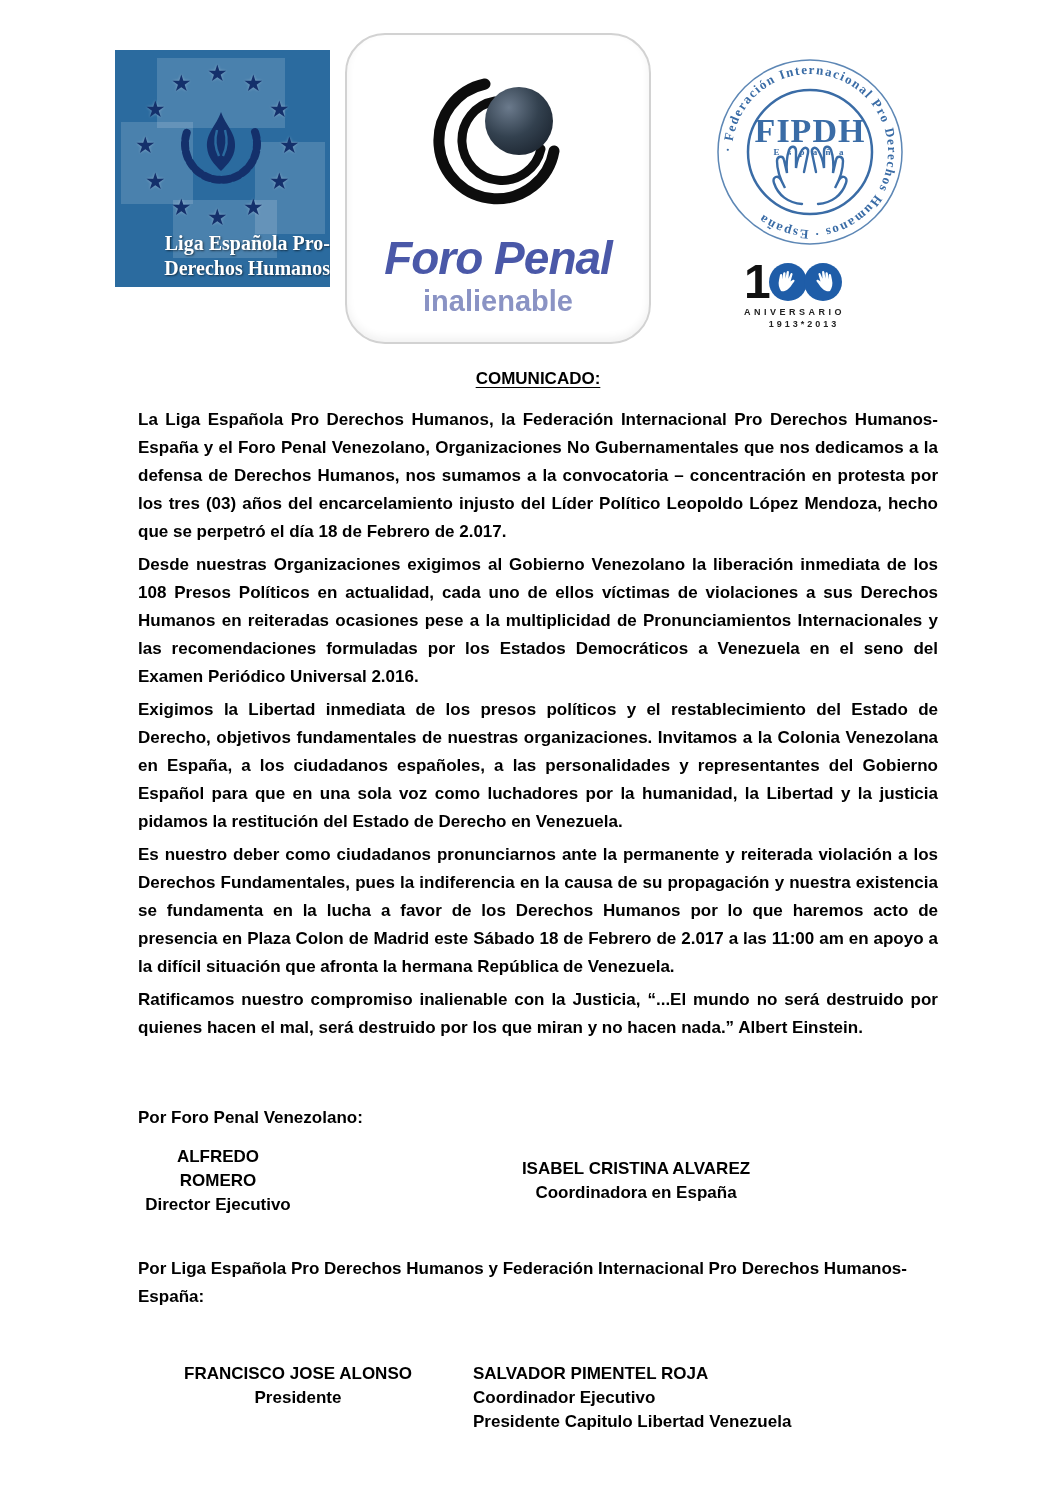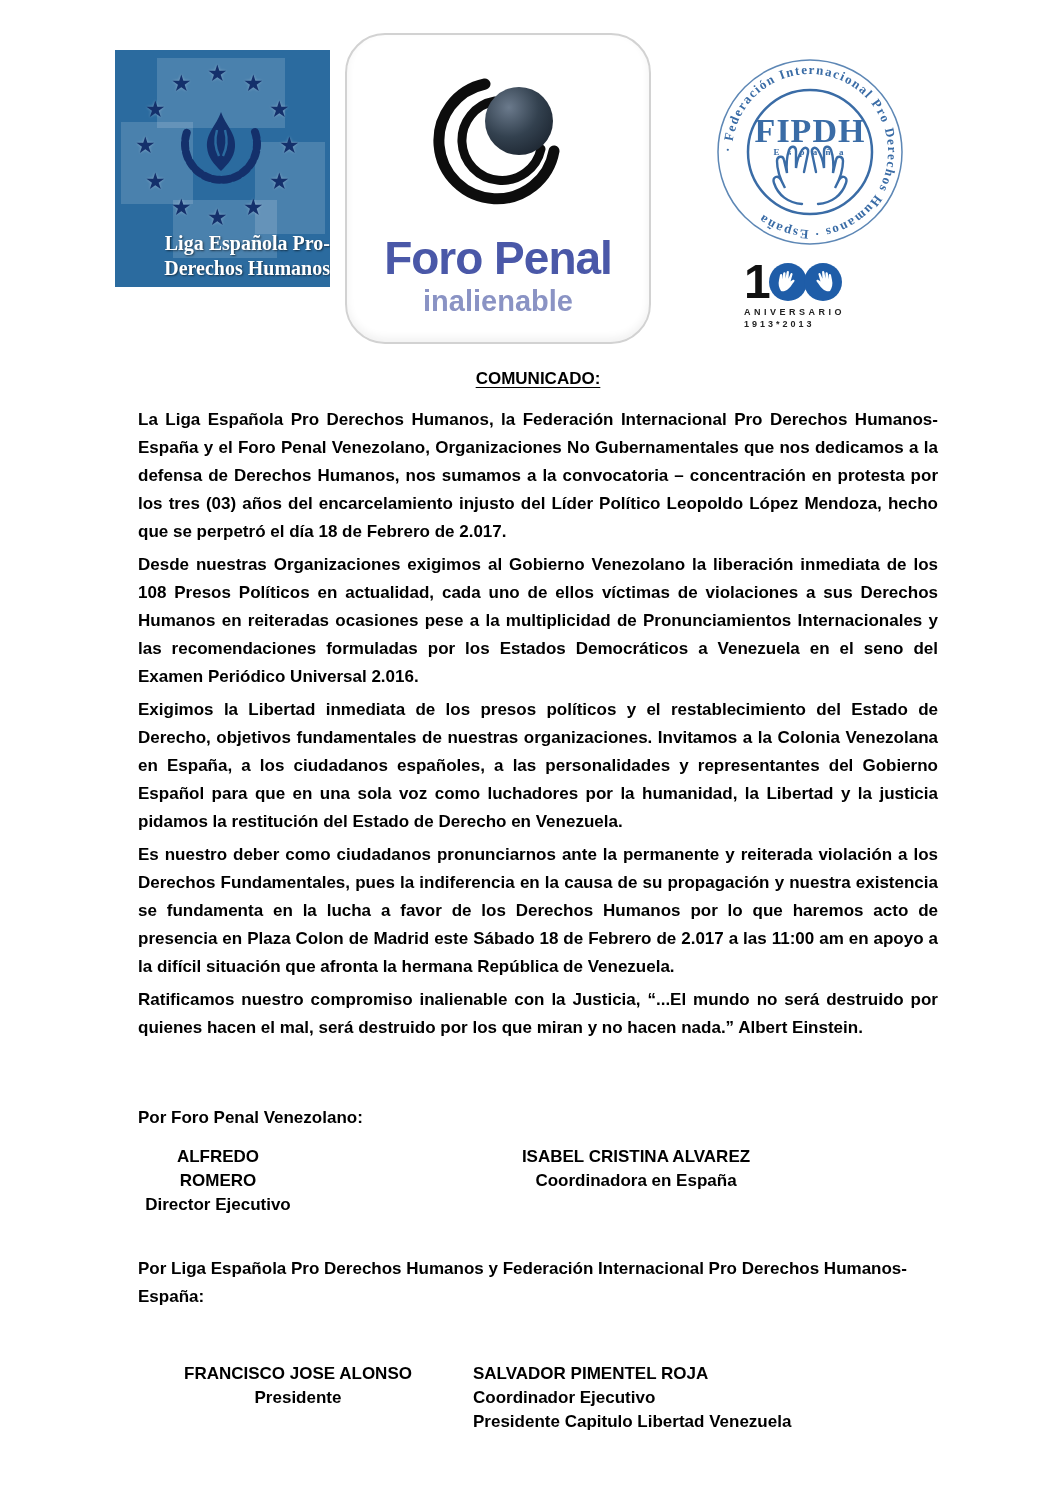--- a/index.html
+++ b/index.html
@@ -24,47 +24,47 @@
   .liga-text{position:absolute;left:0;bottom:6px;width:100%;text-align:right;
              font-family:"Liberation Serif",serif;font-weight:bold;color:#ffffff;
              font-size:20px;line-height:25px;text-shadow:1px 1px 2px rgba(0,0,0,.55);}
 
   
   .foro-logo{position:absolute;left:345px;top:33px;width:302px;height:307px;
              background:#fff;border:2px solid #d2d2d2;border-radius:40px;
              box-shadow:inset 0 -4px 8px rgba(0,0,0,.06);}
   .foro-icon{position:absolute;left:76px;top:22px;}
   .foro-title{position:absolute;left:0;top:196px;width:100%;text-align:center;
-              font-weight:bold;font-size:46px;letter-spacing:-1px;color:#4a58a8;}
+              font-weight:bold;font-size:46px;letter-spacing:-1px;color:#4a58a8;font-style:italic;}
   .foro-subtitle{position:absolute;left:0;top:250px;width:100%;text-align:center;
                  font-weight:bold;font-size:29px;color:#8a93c4;}
 
   
   .fipdh-seal{position:absolute;left:710px;top:52px;}
 
   
   .centenary{position:absolute;left:744px;top:260px;width:120px;}
   .cent-row{display:flex;align-items:center;height:44px;}
   .cent-digit{font-weight:bold;font-size:48px;line-height:44px;color:#111;
               font-family:"Liberation Sans",sans-serif;margin-right:1px;}
   .cent-circle{width:38px;height:38px;border-radius:50%;background:#1f5da8;
                margin-left:-3px;display:flex;align-items:center;justify-content:center;}
   .cent-label{font-size:9px;letter-spacing:3.5px;color:#222;margin-top:3px;font-weight:bold;}
-  .cent-years{font-size:9px;letter-spacing:3px;color:#222;margin-top:2px;font-weight:bold;}
+  .cent-years{font-size:9px;letter-spacing:3px;color:#222;margin-top:2px;font-weight:bold;text-align:center;}
 
   
   .content{position:absolute;left:138px;top:349px;width:800px;
            font-size:17px;font-weight:bold;line-height:28px;color:#000;}
   .heading{text-align:center;margin:16px 0 13px 0;font-weight:bold;}
   .heading span{text-decoration:underline;text-underline-offset:3px;}
   .content p{margin:4px 0 5px 0;text-align:justify;}
   .sig-intro1{margin-top:62px;}
   .sig-intro2{margin-top:38px;}
   .sig-row{display:flex;line-height:24px;}
-  .sig-row1{margin-top:13px;}
+  .sig-row1{margin-top:13px;align-items:center;}
   .sig-row2{margin-top:51px;}
   .sig1-left{width:160px;text-align:center;}
   .sig1-right{width:260px;margin-left:208px;text-align:center;}
   .sig2-left{width:320px;text-align:center;}
   .sig2-right{width:320px;margin-left:15px;text-align:left;}
 </style>
 </head>
 <body>
 
 <div class="page">

